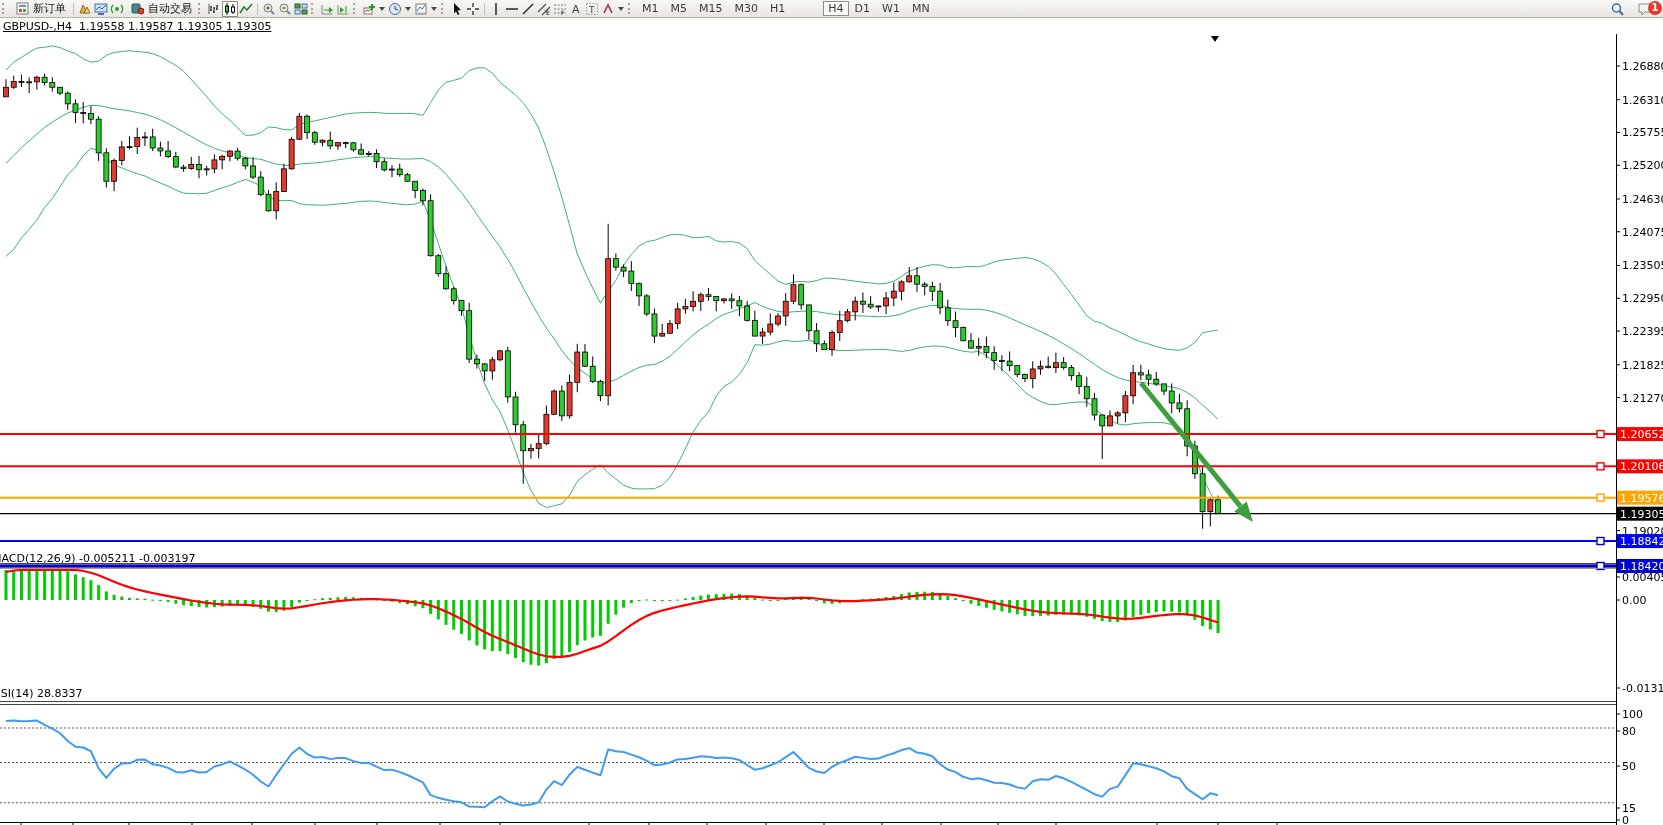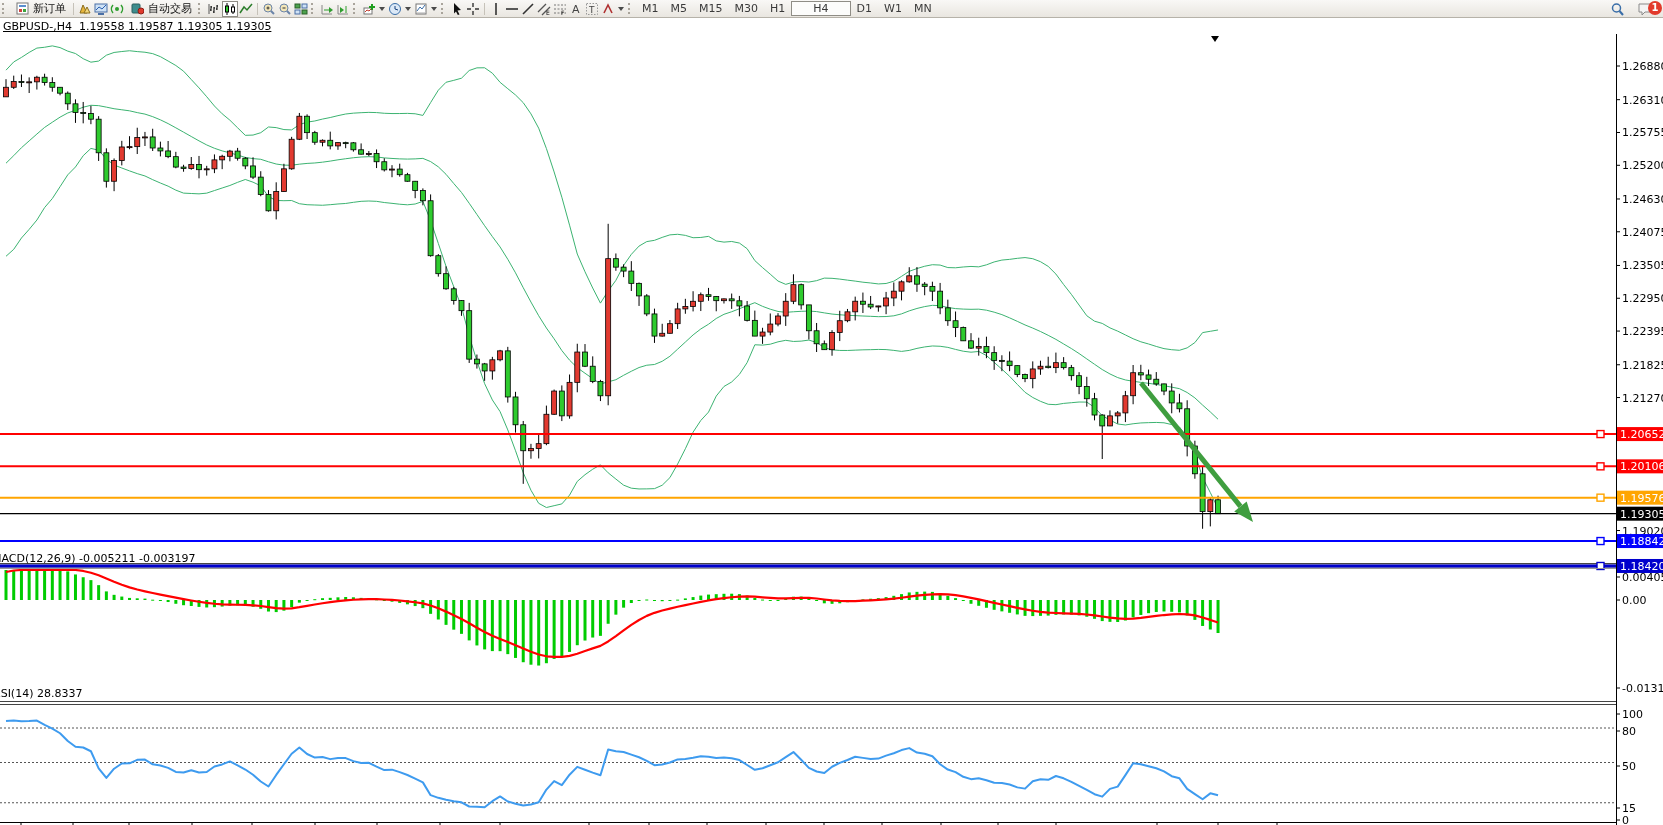--- a/index.html
+++ b/index.html
@@ -8,21 +8,21 @@
   .toolbar{position:absolute;left:0;top:0;width:1663px;height:17px;z-index:6;
            background:linear-gradient(#f9f8f6,#e9e6e0);border-bottom:1px solid #b6b2a9;
            display:flex;align-items:center;white-space:nowrap;}
   .tbtn{display:inline-flex;align-items:center;gap:3px;padding:0 4px;height:28px;}
   .grip{width:2px;height:11px;border-left:2px dotted #a9a49b;margin:0 4px 0 2px;}
   .sep{width:1px;height:12px;background:#c6c2b9;margin:0 3px;}
   .ticon{display:inline-flex;align-items:center;justify-content:center;width:16px;height:16px;}
   .ticon.pressed{background:#fdfdfd;border:1px solid #8f8d86;width:14px;height:14px;}
   .dd{width:0;height:0;border-left:3px solid transparent;border-right:3px solid transparent;border-top:4px solid #4a4a4a;margin:0 2px;}
   .tfbtn{display:inline-block;padding:0 6px;height:15px;line-height:15px;color:#3a3a3a;}
-  .tfbtn.active{background:#fcfcfb;border:1px solid #8f8d86;height:13px;line-height:13px;padding:0 21px;}
+  .tfbtn.active{background:#fcfcfb;border:1px solid #8f8d86;height:13px;line-height:13px;padding:0 4px;margin-left:32px;}
   .right-icons{position:absolute;right:8px;top:1px;display:flex;align-items:center;gap:12px;z-index:7;}
   .chatwrap{position:relative;width:18px;height:15px;}
   .chatbadge{position:absolute;right:-7px;top:-1px;width:14px;height:14px;border-radius:50%;
              background:#e23a2c;color:#fff;font-size:10px;line-height:14px;text-align:center;font-weight:bold;}
   .sym{position:absolute;left:3px;top:20px;z-index:3;white-space:pre;color:#000;}
   .indlbl{position:absolute;z-index:3;white-space:pre;color:#000;}
   svg.chart{position:absolute;left:0;top:0;z-index:1;}
 </style>
 </head>
 <body>

